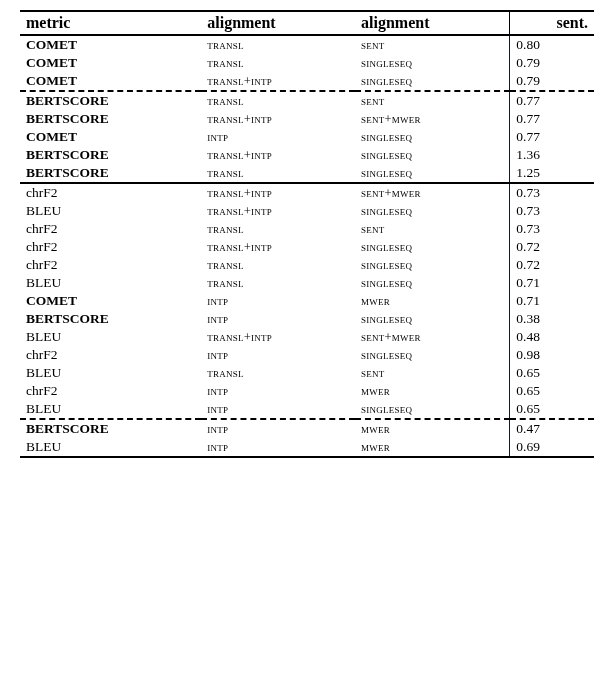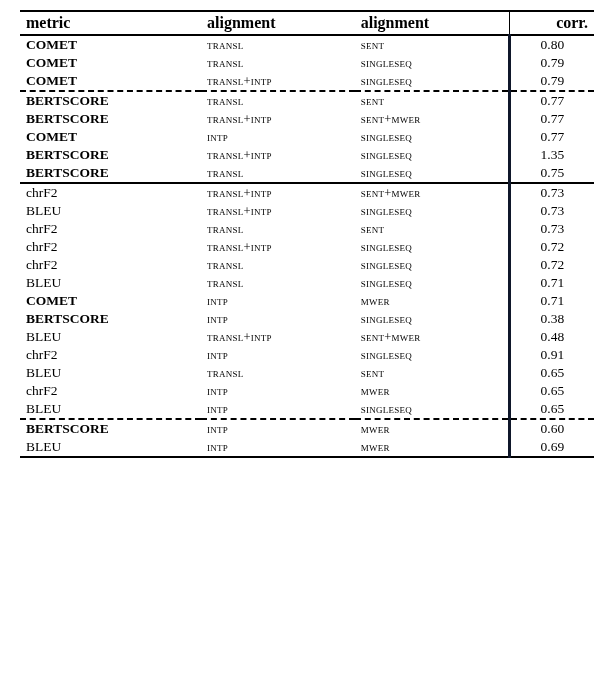--- a/index.html
+++ b/index.html
@@ -41,22 +41,22 @@
       border-left: 1px solid #000;
     }
 
     tbody td {
       padding: 1px 6px;
       font-size: 13.5px;
       vertical-align: middle;
     }
 
     tbody td.corr-val {
-      text-align: center;
-      border-left: 3px solid #0f172a;
+      text-align: left;
+      border-left: 1px solid #0f172a;
     }
 
     tr.border-solid-top td {
       border-top: 2px solid #000;
     }
 
     tr.border-dashed-top td {
       border-top: 2px dashed #000;
     }
 
@@ -67,21 +67,21 @@
 </head>
 <body>
 
 <div class="table-container">
   <table>
     <thead>
       <tr>
         <th>metric</th>
         <th>alignment</th>
         <th>alignment</th>
-        <th class="corr-col">corr.</th>
+        <th class="corr-col">sent.</th>
       </tr>
     </thead>
     <tbody id="table-body">
     <tr class="border-solid-top">
           <td style="font-weight: bold;">COMET</td>
           <td style="font-variant: small-caps; font-size: 12.5px; letter-spacing: 0.02em;">transl</td>
           <td style="font-variant: small-caps; font-size: 12.5px; letter-spacing: 0.02em;">sent</td>
           <td class="corr-val">0.80</td>
         </tr>
         <tr>
@@ -111,27 +111,27 @@
         <tr>
           <td style="font-weight: bold;">COMET</td>
           <td style="font-variant: small-caps; font-size: 12.5px; letter-spacing: 0.02em;">intp</td>
           <td style="font-variant: small-caps; font-size: 12.5px; letter-spacing: 0.02em;">singleseq</td>
           <td class="corr-val">0.77</td>
         </tr>
         <tr>
           <td style="font-variant: small-caps; font-weight: bold;">BERTSCORE</td>
           <td style="font-variant: small-caps; font-size: 12.5px; letter-spacing: 0.02em;">transl+intp</td>
           <td style="font-variant: small-caps; font-size: 12.5px; letter-spacing: 0.02em;">singleseq</td>
-          <td class="corr-val">1.35</td>
-        </tr>
-        <tr>
-          <td style="font-variant: small-caps; font-weight: bold;">BERTSCORE</td>
-          <td style="font-variant: small-caps; font-size: 12.5px; letter-spacing: 0.02em;">transl</td>
-          <td style="font-variant: small-caps; font-size: 12.5px; letter-spacing: 0.02em;">singleseq</td>
-          <td class="corr-val">0.75</td>
+          <td class="corr-val">1.36</td>
+        </tr>
+        <tr>
+          <td style="font-variant: small-caps; font-weight: bold;">BERTSCORE</td>
+          <td style="font-variant: small-caps; font-size: 12.5px; letter-spacing: 0.02em;">transl</td>
+          <td style="font-variant: small-caps; font-size: 12.5px; letter-spacing: 0.02em;">singleseq</td>
+          <td class="corr-val">1.25</td>
         </tr>
         <tr class="border-solid-top">
           <td>chrF2</td>
           <td style="font-variant: small-caps; font-size: 12.5px; letter-spacing: 0.02em;">transl+intp</td>
           <td style="font-variant: small-caps; font-size: 12.5px; letter-spacing: 0.02em;">sent+mwer</td>
           <td class="corr-val">0.73</td>
         </tr>
         <tr>
           <td>BLEU</td>
           <td style="font-variant: small-caps; font-size: 12.5px; letter-spacing: 0.02em;">transl+intp</td>
@@ -177,21 +177,21 @@
         <tr>
           <td>BLEU</td>
           <td style="font-variant: small-caps; font-size: 12.5px; letter-spacing: 0.02em;">transl+intp</td>
           <td style="font-variant: small-caps; font-size: 12.5px; letter-spacing: 0.02em;">sent+mwer</td>
           <td class="corr-val">0.48</td>
         </tr>
         <tr>
           <td>chrF2</td>
           <td style="font-variant: small-caps; font-size: 12.5px; letter-spacing: 0.02em;">intp</td>
           <td style="font-variant: small-caps; font-size: 12.5px; letter-spacing: 0.02em;">singleseq</td>
-          <td class="corr-val">0.91</td>
+          <td class="corr-val">0.98</td>
         </tr>
         <tr>
           <td>BLEU</td>
           <td style="font-variant: small-caps; font-size: 12.5px; letter-spacing: 0.02em;">transl</td>
           <td style="font-variant: small-caps; font-size: 12.5px; letter-spacing: 0.02em;">sent</td>
           <td class="corr-val">0.65</td>
         </tr>
         <tr>
           <td>chrF2</td>
           <td style="font-variant: small-caps; font-size: 12.5px; letter-spacing: 0.02em;">intp</td>
@@ -201,21 +201,21 @@
         <tr>
           <td>BLEU</td>
           <td style="font-variant: small-caps; font-size: 12.5px; letter-spacing: 0.02em;">intp</td>
           <td style="font-variant: small-caps; font-size: 12.5px; letter-spacing: 0.02em;">singleseq</td>
           <td class="corr-val">0.65</td>
         </tr>
         <tr class="border-dashed-top">
           <td style="font-variant: small-caps; font-weight: bold;">BERTSCORE</td>
           <td style="font-variant: small-caps; font-size: 12.5px; letter-spacing: 0.02em;">intp</td>
           <td style="font-variant: small-caps; font-size: 12.5px; letter-spacing: 0.02em;">mwer</td>
-          <td class="corr-val">0.60</td>
+          <td class="corr-val">0.47</td>
         </tr>
         <tr>
           <td>BLEU</td>
           <td style="font-variant: small-caps; font-size: 12.5px; letter-spacing: 0.02em;">intp</td>
           <td style="font-variant: small-caps; font-size: 12.5px; letter-spacing: 0.02em;">mwer</td>
           <td class="corr-val">0.69</td>
         </tr>
       </tbody>
   </table>
 </div>

